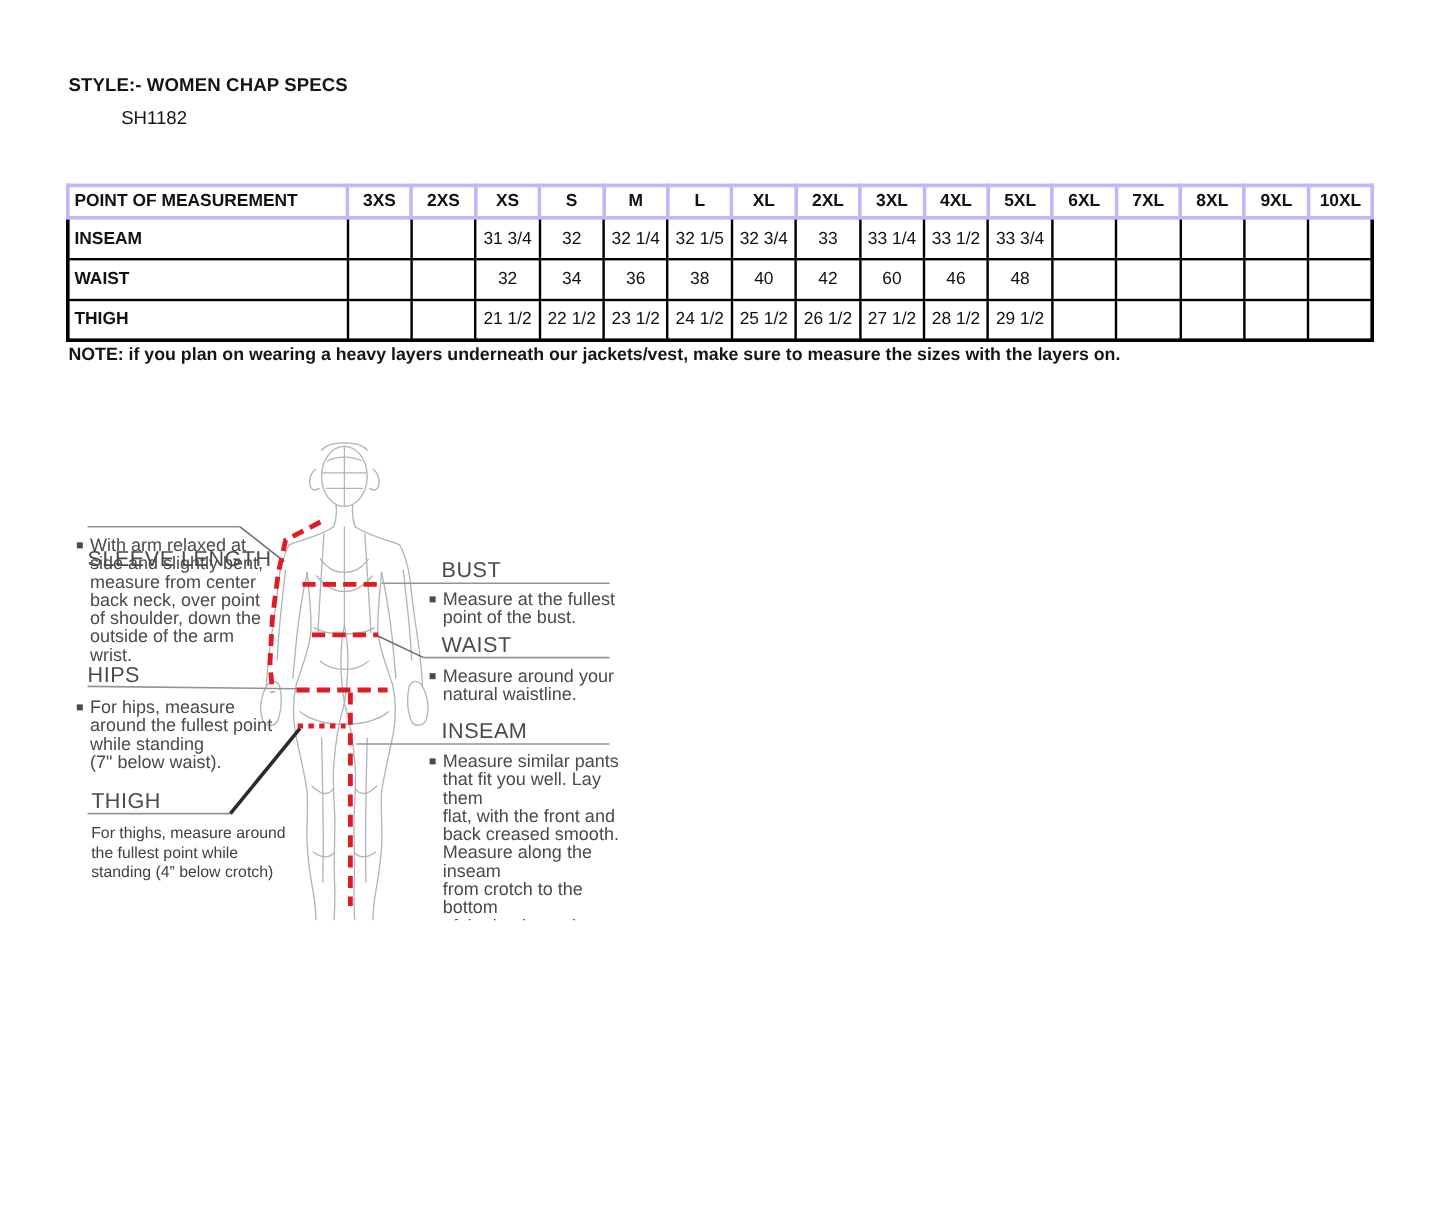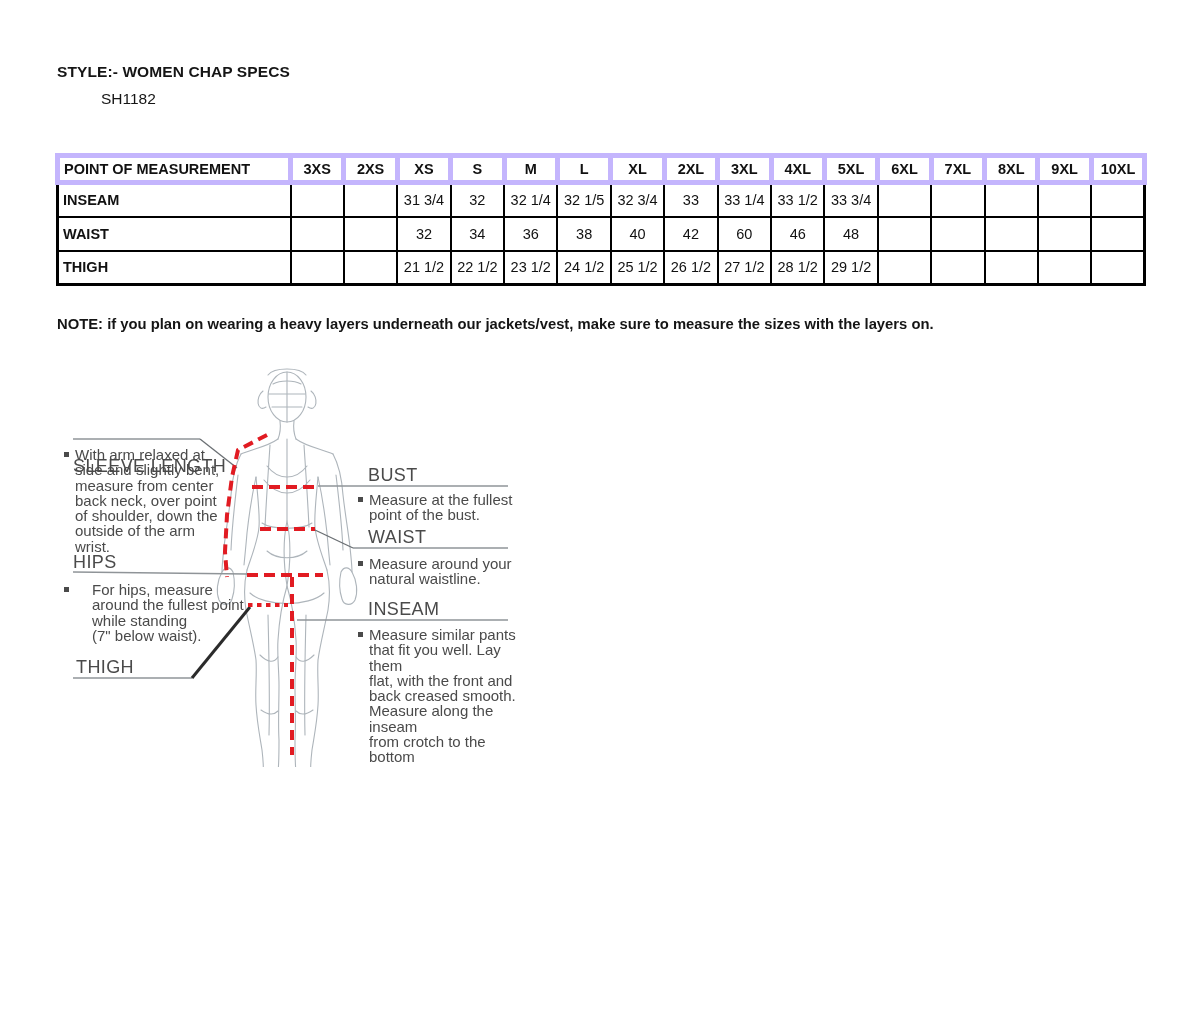--- a/index.html
+++ b/index.html
@@ -11,27 +11,27 @@
   *{margin:0;padding:0;box-sizing:border-box;}
   html,body{background:#fff;}
   body{font-family:"Liberation Sans",sans-serif;color:#111;}
   .page{position:relative;width:1200px;height:767px;background:#ffffff;overflow:hidden;}
 
   .doc-title{position:absolute;left:57px;top:63px;font-size:15.5px;font-weight:bold;color:#151515;letter-spacing:.1px;}
   .doc-code{position:absolute;left:57px;top:90px;font-size:15.5px;font-weight:normal;color:#151515;margin-left:44px;}
 
   table.spec{position:absolute;left:55px;top:153px;width:1088px;border-collapse:collapse;table-layout:fixed;border:3px solid #000;}
   table.spec th,table.spec td{border:2px solid #000;font-size:14.5px;text-align:center;vertical-align:middle;overflow:hidden;white-space:nowrap;}
-  table.spec thead th{border:5px solid #c4b5fd;height:27px;font-weight:bold;padding:0 1px;}
+  table.spec thead th{border:3px solid #c4b5fd;height:27px;font-weight:bold;padding:0 1px;}
   table.spec thead th.pom{text-align:left;padding-left:4px;}
   table.spec tbody tr{height:34px;}
   table.spec tbody th{font-weight:bold;text-align:left;padding-left:4px;}
   table.spec tbody td{font-weight:normal;}
 
-  .note{position:absolute;left:57px;top:316px;font-size:14.8px;font-weight:bold;color:#151515;}
+  .note{position:absolute;left:57px;top:288px;font-size:14.8px;font-weight:bold;color:#151515;}
 
   .guide{position:absolute;left:60px;top:355px;width:460px;height:445px;}
   .guide svg{position:absolute;left:0;top:0;}
   .g-title{position:absolute;font-size:18px;letter-spacing:.4px;color:var(--guide-text);white-space:nowrap;}
   .g-desc{position:absolute;display:flex;align-items:flex-start;}
   .g-desc .bullet{flex:0 0 auto;width:5px;height:5px;margin-top:5px;margin-right:6px;background:var(--guide-text);}
   .g-desc .dtext{font-size:15px;line-height:15.3px;color:var(--guide-text);white-space:pre-line;}
   .g-desc.noblt .dtext{font-size:13.2px;line-height:16.5px;color:#3f3f3f;}
 
   .fig{stroke:var(--figure-outline);stroke-width:1.1;fill:none;stroke-linecap:round;}
@@ -224,29 +224,34 @@
       <div class="dtext">With arm relaxed at
 side and slightly bent,
 measure from center
 back neck, over point
 of shoulder, down the
 outside of the arm
 wrist.</div>
     </div>
 
     <div class="g-title" style="left:13px;top:197px;">HIPS</div>
-    <div class="g-desc" style="left:4px;top:227px;width:180px;gap:17px;">
+    <div class="g-desc" style="left:4px;top:227px;width:180px;">
       <span class="bullet"></span>
       <div class="dtext">For hips, measure
 around the fullest point
 while standing
 (7" below waist).</div>
     </div>
 
     <div class="g-title" style="left:16px;top:302px;">THIGH</div>
+    <div class="g-desc noblt" style="left:16px;top:331px;width:200px;">
+      <div class="dtext">For thighs, measure around
+the fullest point while
+standing (4” below crotch)</div>
+    </div>
 
     <div class="g-title" style="left:308px;top:110px;">BUST</div>
     <div class="g-desc" style="left:298px;top:137px;width:160px;">
       <span class="bullet"></span>
       <div class="dtext">Measure at the fullest
 point of the bust.</div>
     </div>
 
     <div class="g-title" style="left:308px;top:172px;">WAIST</div>
     <div class="g-desc" style="left:298px;top:201px;width:160px;">

